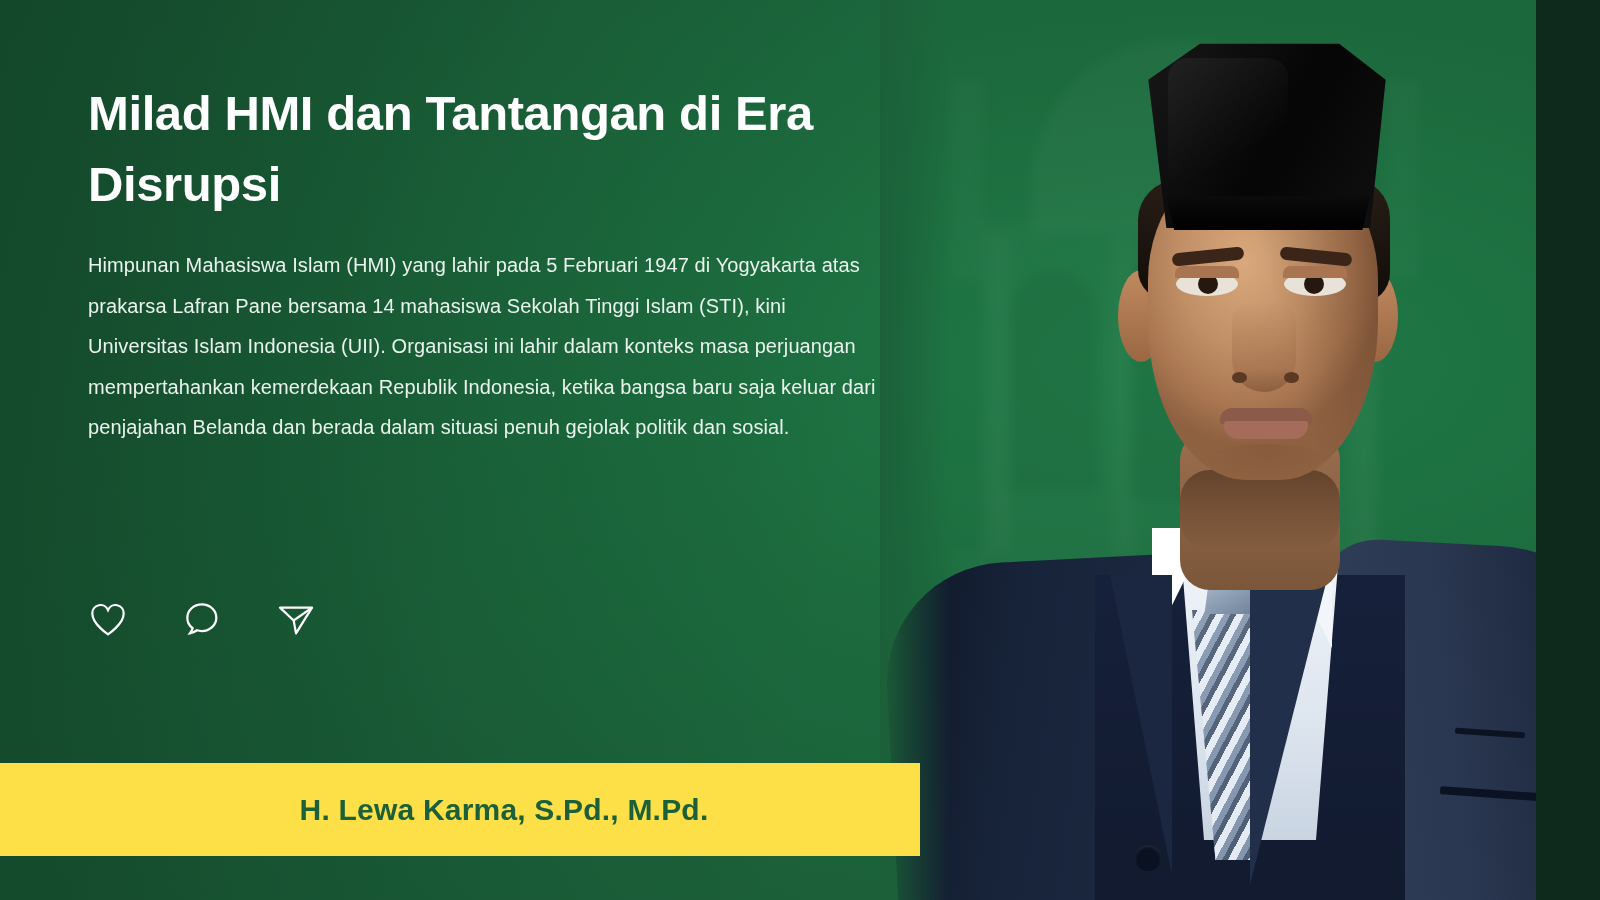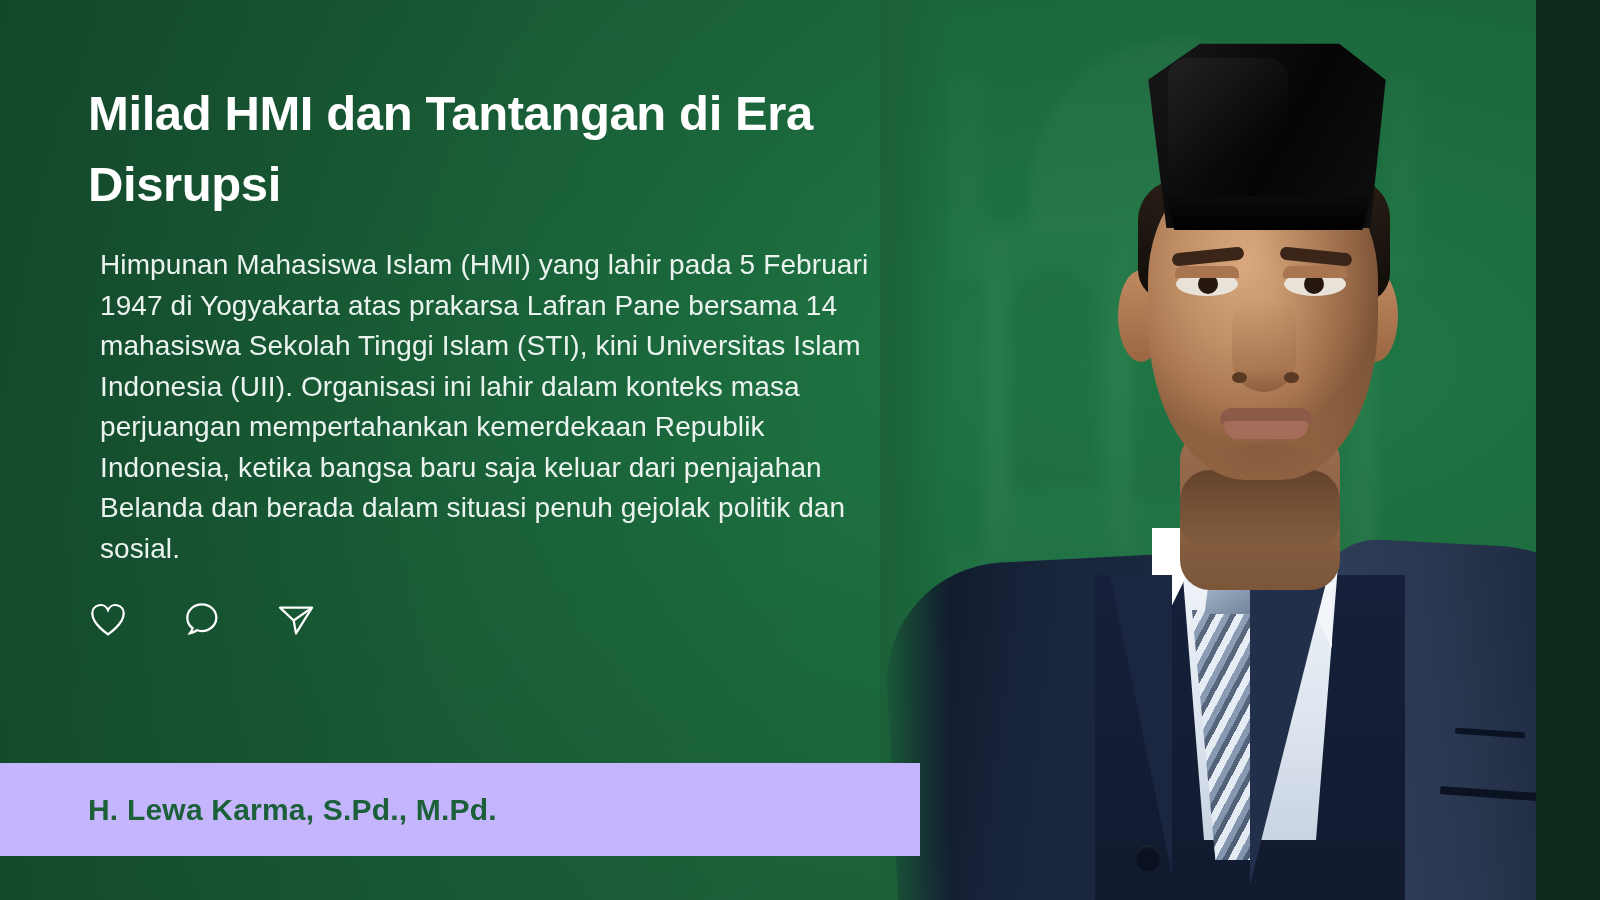--- a/index.html
+++ b/index.html
@@ -73,41 +73,41 @@
   .headline{
     margin:0;
     font-size:49px;
     line-height:1.44;
     font-weight:700;
     color:#ffffff;
     letter-spacing:-0.4px;
     max-width:870px;
   }
   .body-copy{
-    margin:26px 0 0 12px;
-    font-size:28px;
+    margin:26px 0 0 0;
+    font-size:20px;
     line-height:40.5px;
     color:#eaf3ee;
     font-weight:400;
     max-width:800px;
     letter-spacing:.1px;
   }
 
   
   .social-row{
     position:absolute;left:88px;top:600px;
     display:flex;align-items:center;gap:54px;
   }
   .social-row svg{display:block;}
 
   
   .name-bar{
     position:absolute;left:0;top:763px;width:920px;height:93px;
-    background:#c4b5fd;
-    display:flex;align-items:center;
+    background:#fde047;
+    display:flex;align-items:center;justify-content:center;
   }
   .name-text{
     margin:0 0 0 88px;
     font-size:30px;
     font-weight:700;
     color:#1b6039;
     letter-spacing:.2px;
     white-space:nowrap;
   }
 

